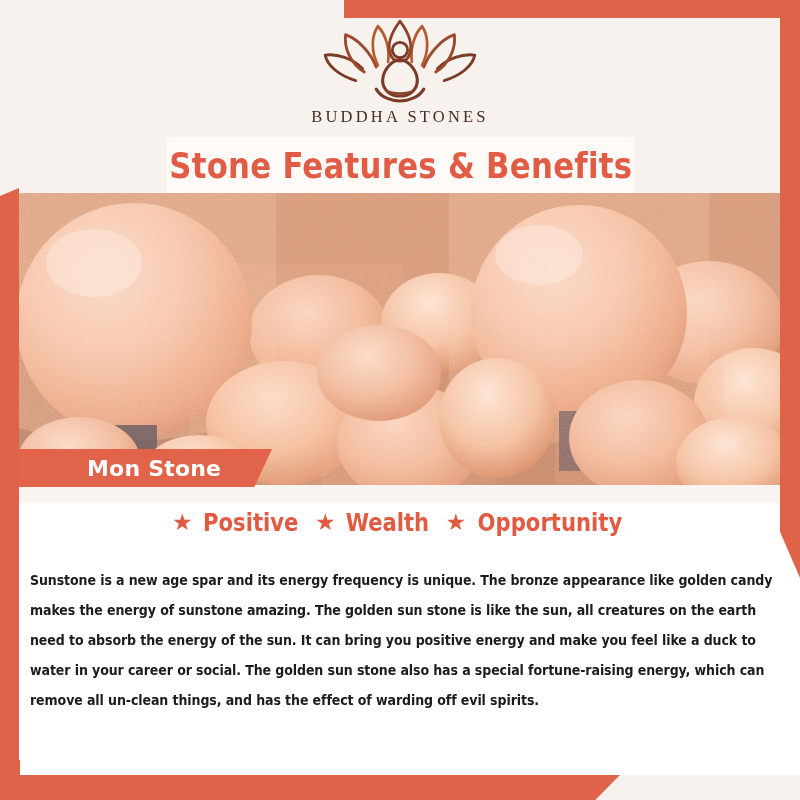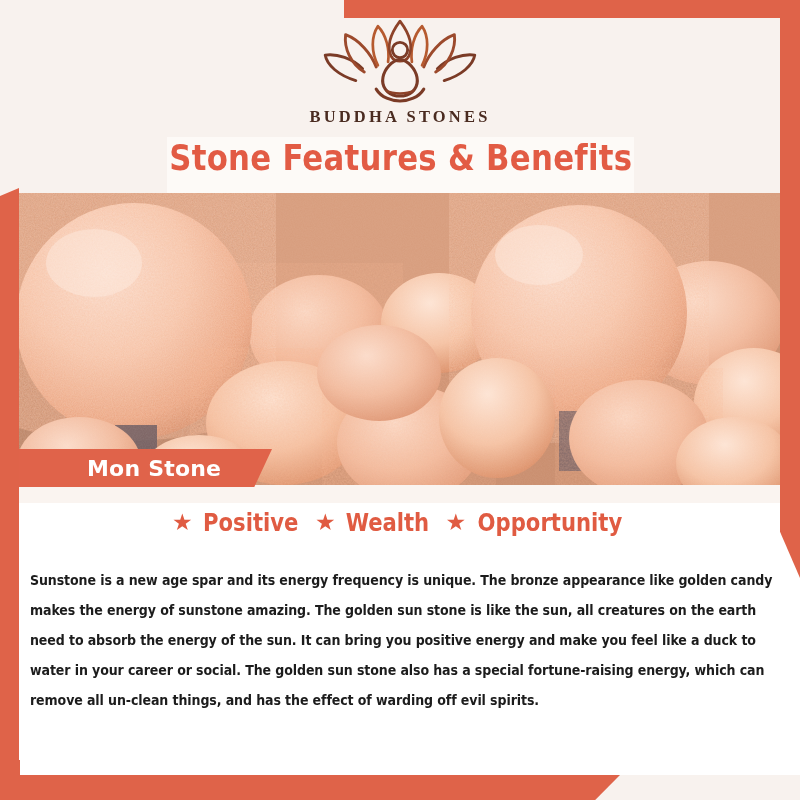--- a/index.html
+++ b/index.html
@@ -48,28 +48,28 @@
     position:absolute; left:0; top:16px; width:800px;
     display:flex; flex-direction:column; align-items:center;
   }
   .logo-mark { width:170px; height:88px; display:block; }
   .logo-text {
     margin-top:3px;
     font-family:"Liberation Serif", serif;
     font-size:16.5px;
     letter-spacing:3.2px;
     color:#4a2b20;
-    font-weight:700;
+    font-weight:400;
   }
 
   
   .title-band {
     position:absolute; left:167px; top:137px; width:467px; height:56px;
     background:#fdfaf7;
-    display:flex; align-items:flex-start; justify-content:center;
+    display:flex; align-items:center; justify-content:center;
     z-index:5;
   }
   .title-text {
     font-family:"DejaVu Sans Condensed","Liberation Sans Narrow","Liberation Sans", sans-serif;
     font-weight:bold;
     font-size:36px;
     color:#e25b44;
     letter-spacing:0.3px;
     transform:scaleX(0.95);
     white-space:nowrap;

